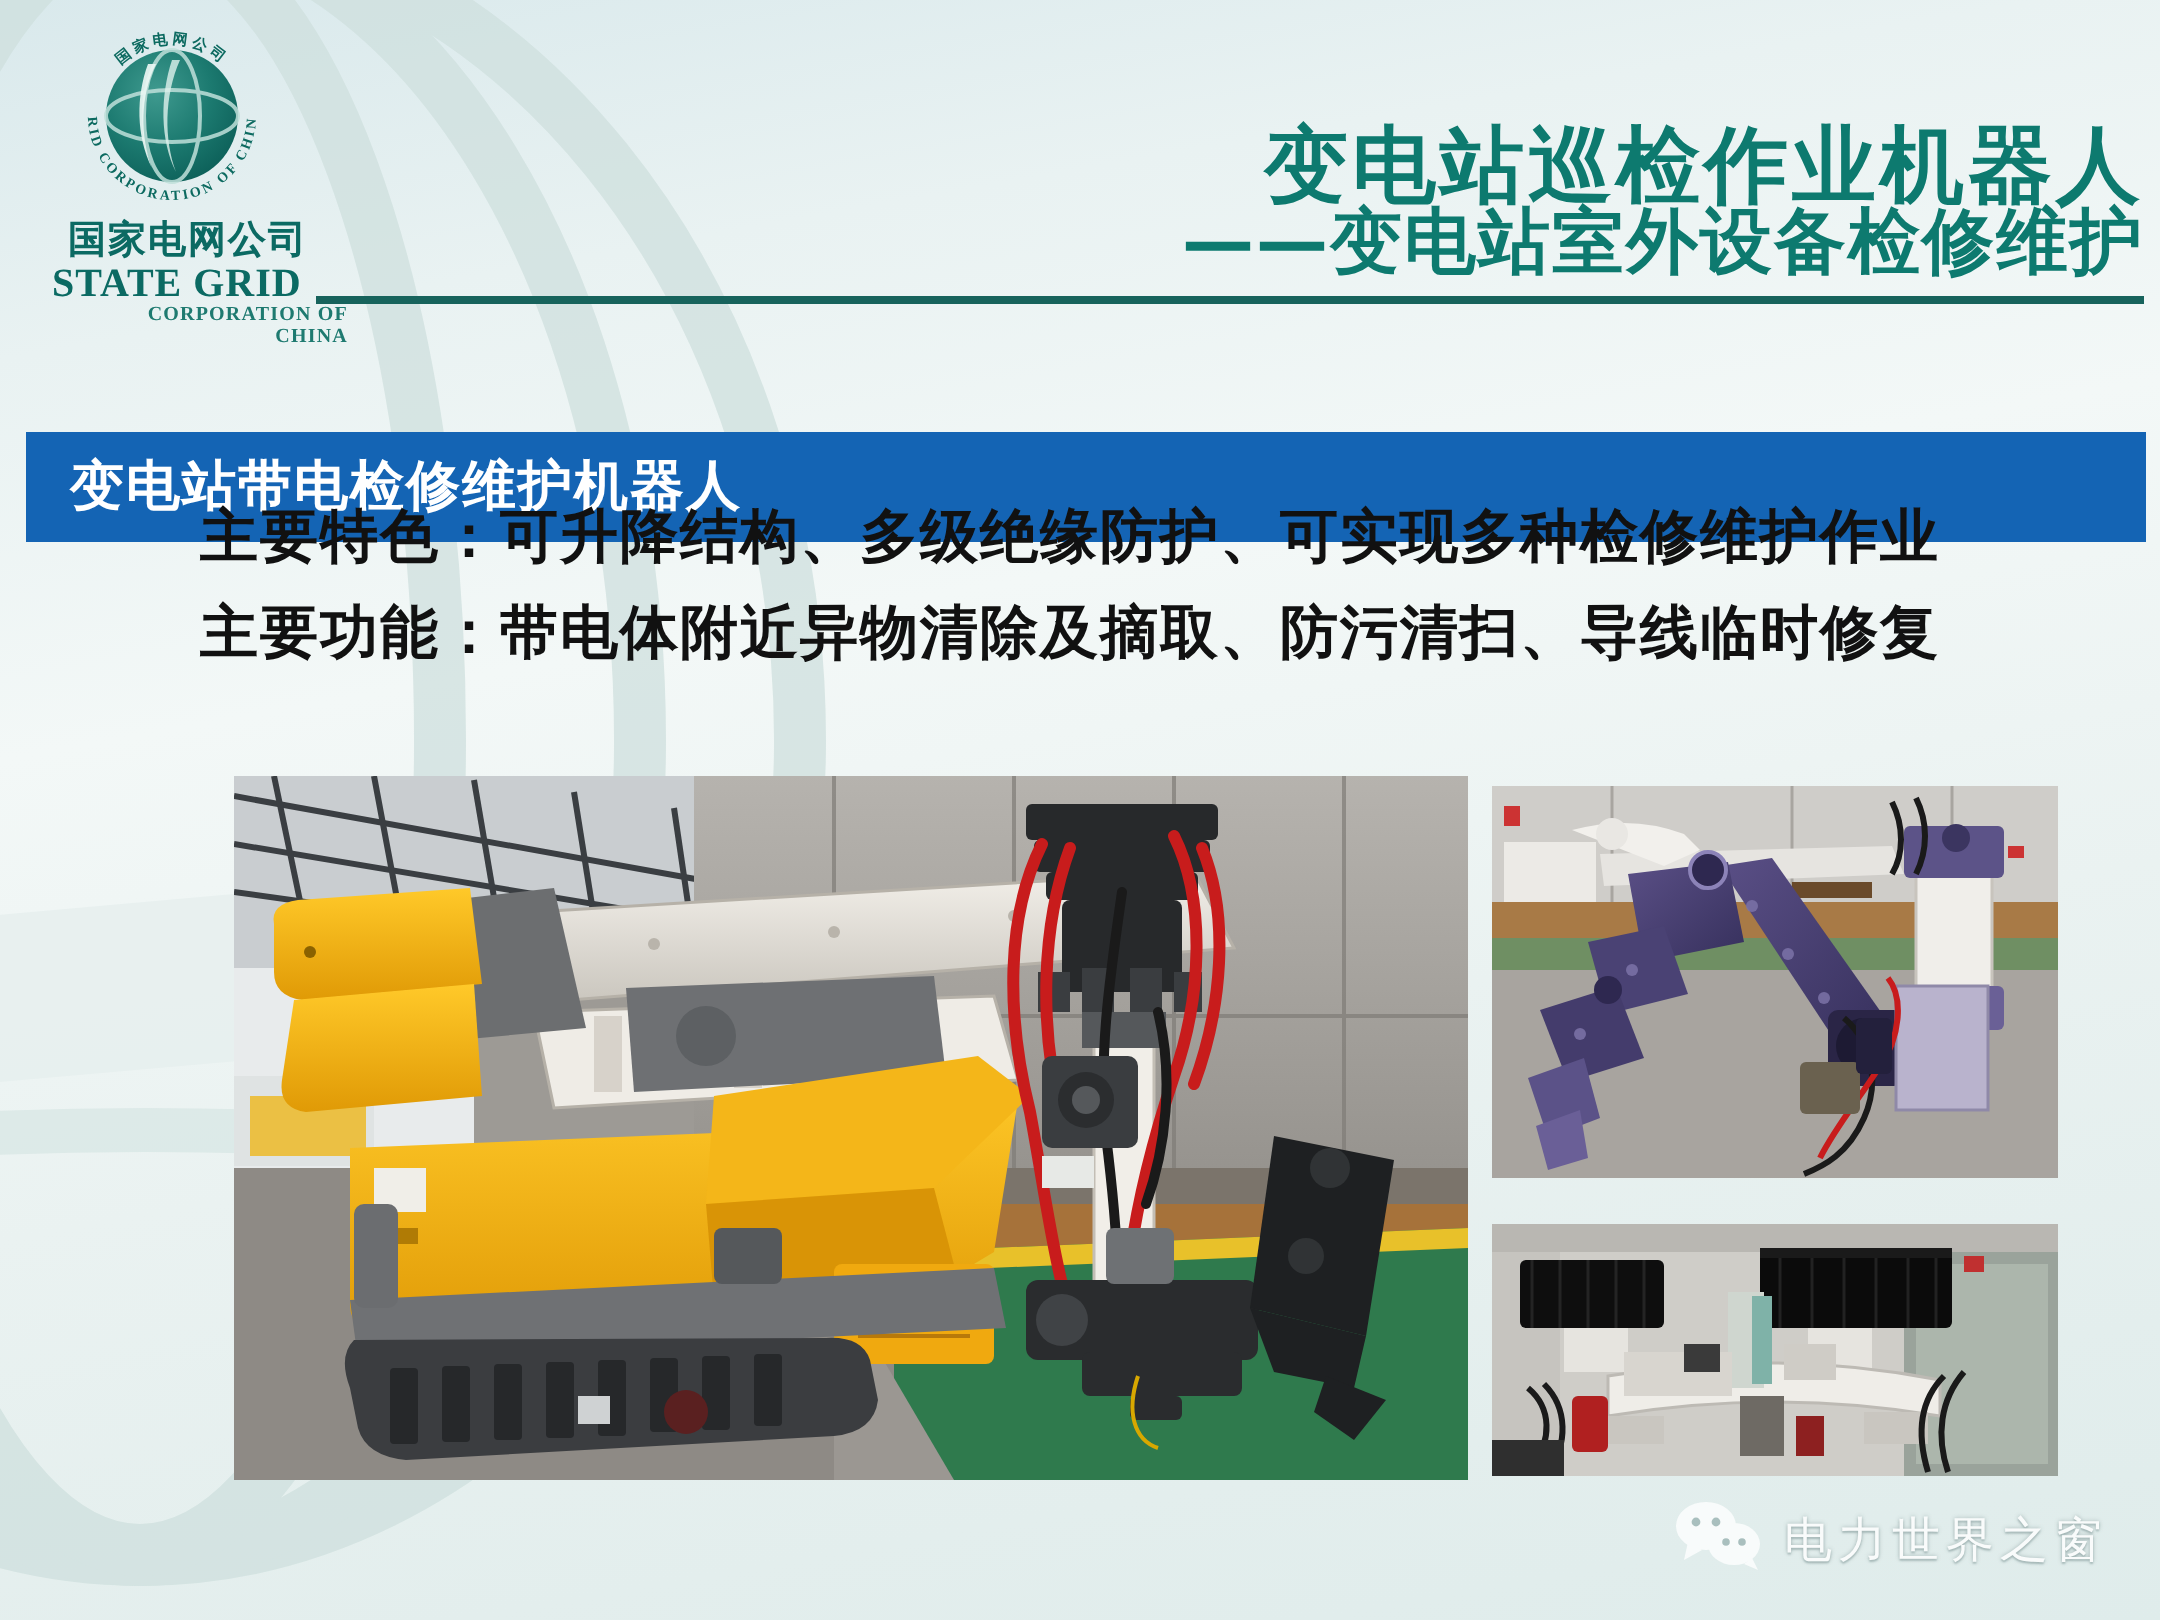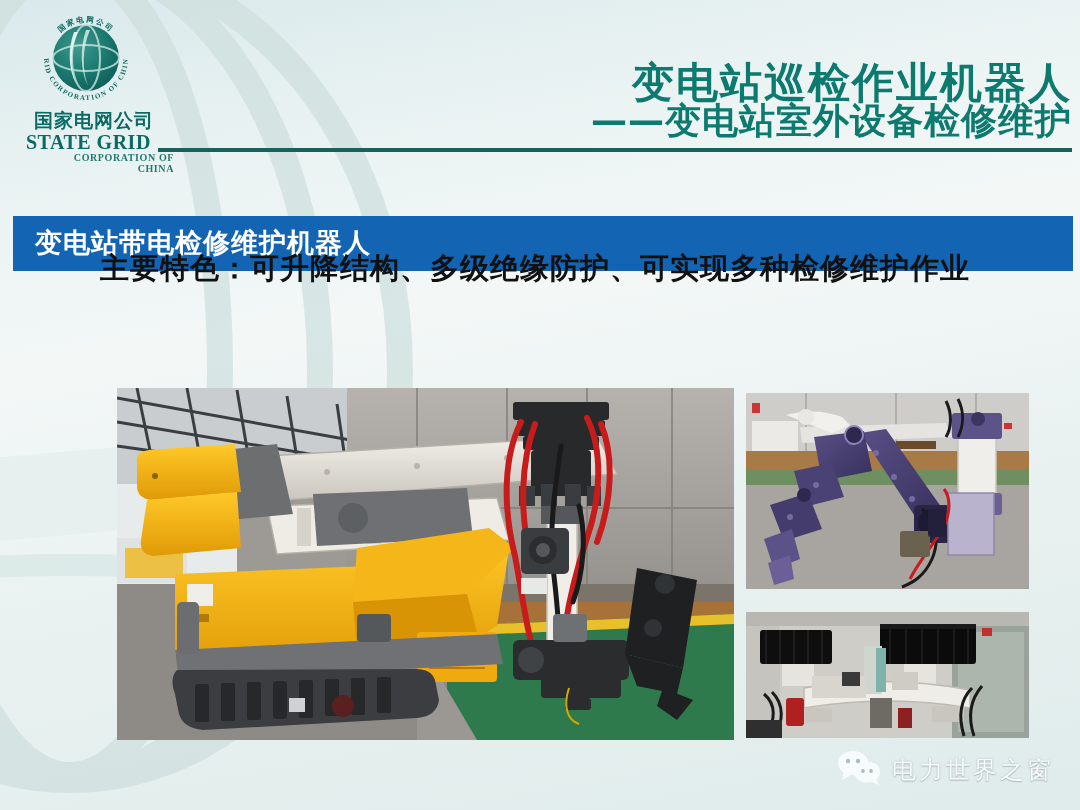--- a/index.html
+++ b/index.html
@@ -115,20 +115,21 @@
     <div class="title-sub">——变电站室外设备检修维护</div>
     <div class="hdr-rule"></div>
   </div>
 
   <div class="banner">
     <div class="banner-text">变电站带电检修维护机器人</div>
   </div>
 
   <div class="bullets">
     <div class="bline">主要特色：可升降结构、多级绝缘防护、可实现多种检修维护作业</div>
+    <div class="bline">主要功能：带电体附近异物清除及摘取、防污清扫、导线临时修复</div>
   </div>
 
   <div class="photo" id="photo-main">
     <svg width="617" height="352" viewBox="0 0 617 352">
       <defs>
         <linearGradient id="wall" x1="0" y1="0" x2="0" y2="1">
           <stop offset="0%" stop-color="#b6b3ae"></stop>
             <stop offset="100%" stop-color="#8e8b86"></stop>
         </linearGradient>
         <linearGradient id="yel" x1="0" y1="0" x2="0" y2="1">

